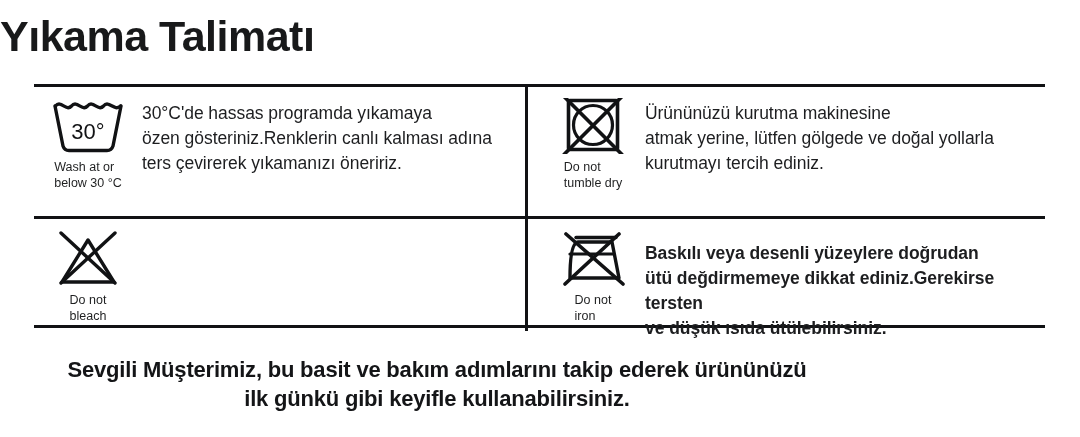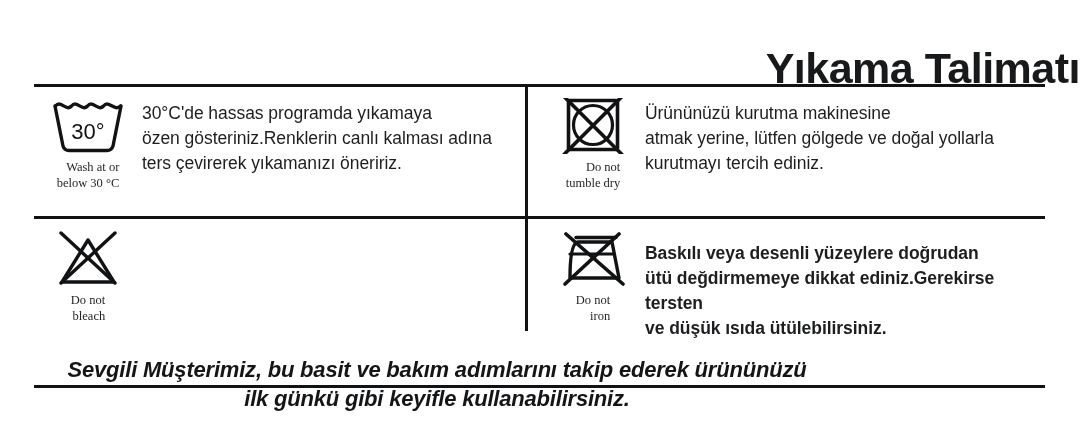--- a/index.html
+++ b/index.html
@@ -15,36 +15,35 @@
     overflow: hidden;
     position: relative;
   }
 
   
   #page-title {
     position: absolute;
     top: 12px;
     left: 0;
     width: 1080px;
-    text-align: right;
+    text-align: left;
     font-size: 43px;
     font-weight: bold;
     letter-spacing: -0.5px;
     color: #18191a;
     line-height: 1.15;
-    margin-top: 32px;
   }
 
   
   #care-table {
     position: absolute;
     left: 34px;
     top: 84px;
     width: 1011px;
-    height: 304px;
+    height: 244px;
     border-top: 3px solid #111214;
     border-bottom: 3px solid #111214;
     box-sizing: border-box;
     display: grid;
     grid-template-columns: 491px 520px;
     grid-template-rows: 129px 115px;
   }
   .care-cell {
     display: flex;
     flex-direction: row;
@@ -66,24 +65,23 @@
   }
   .icon-art {
     width: 74px;
     height: 56px;
     display: block;
   }
   .icon-caption {
     margin-top: 5px;
     font-size: 12.5px;
     line-height: 1.3;
-    text-align: right;
+    text-align: left;
     color: #1f2021;
     white-space: pre-line;
-    font-family: Liberation Serif, serif;
   }
   .care-text {
     font-size: 17.5px;
     line-height: 1.42;
     color: #1d1e20;
     padding-top: 3px;
     white-space: pre-line;
     letter-spacing: -0.05px;
   }
   .care-cell.col-left .care-text  { margin-left: 2px; }
@@ -97,21 +95,20 @@
     left: 0;
     top: 355px;
     width: 874px;
     text-align: center;
     font-size: 22px;
     font-weight: bold;
     line-height: 1.32;
     color: #141517;
     letter-spacing: -0.2px;
     white-space: pre-line;
-    font-style: italic;
   }
 </style>
 </head>
 <body>
 
 <div id="page-title">Yıkama Talimatı</div>
 
 <div id="care-table">
 
   <div class="care-cell col-left row-top">

